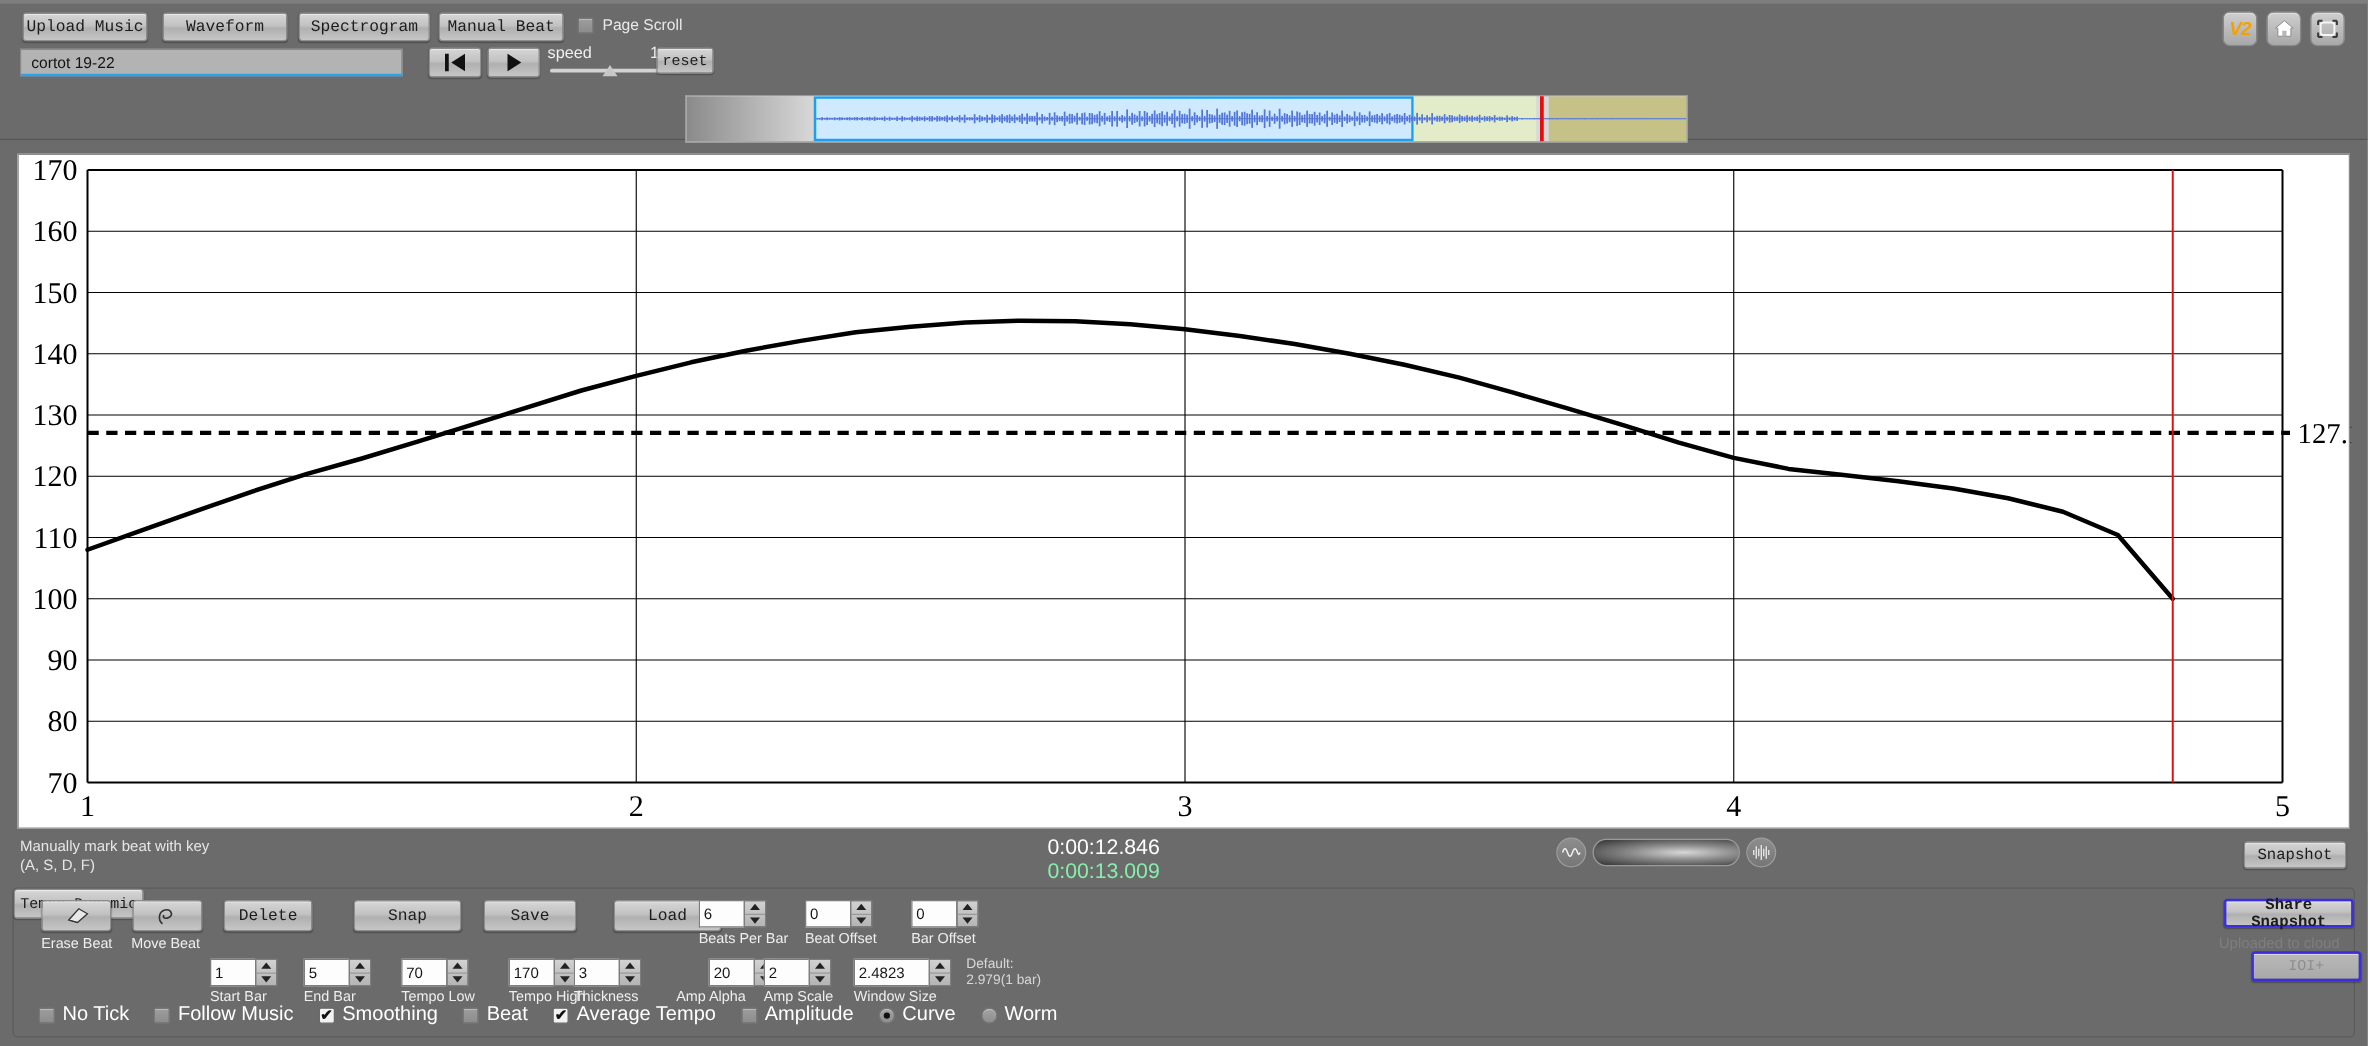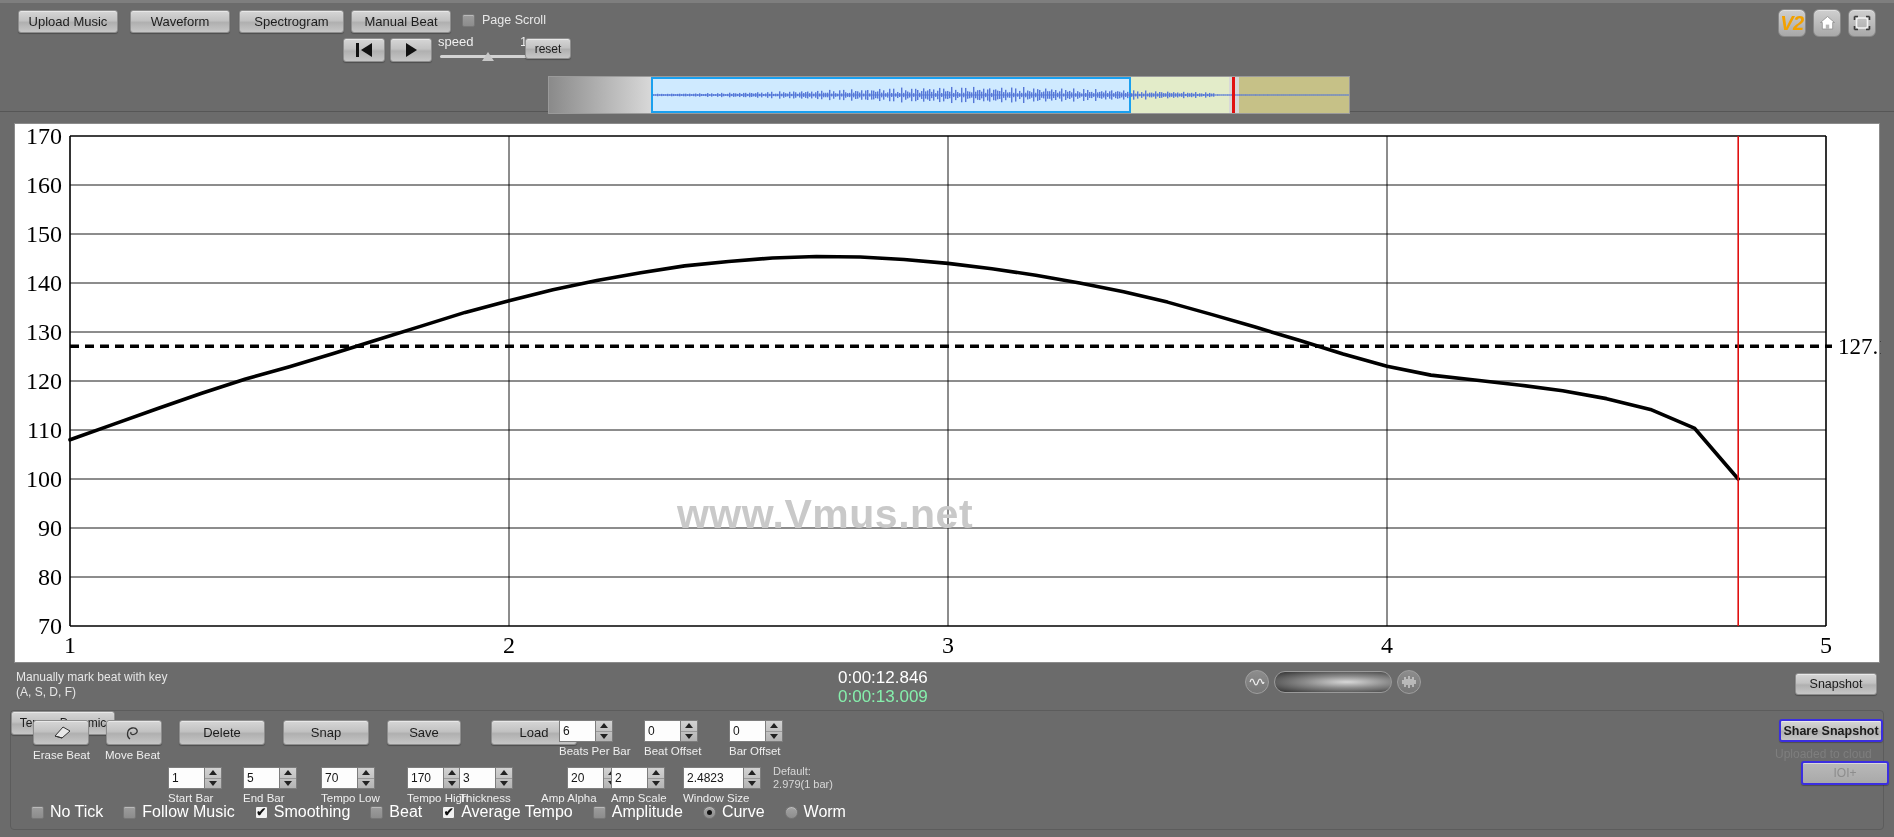--- a/index.html
+++ b/index.html
@@ -27,21 +27,21 @@
     position: absolute; left: 0; top: 0; width: 100%; height: 3px;
     background: #7e7e7e;
   }
 
   .btn3d {
     background: linear-gradient(to bottom, #d6d6d6 0%, #c2c2c2 45%, #b0b0b0 55%, #c6c6c6 100%);
     border: 1px solid #8e8e8e;
     border-radius: 3px;
     color: #1c1c1c;
     font-size: 13px;
-    font-family: Liberation Sans, sans-serif;
+    font-family: Liberation Mono, monospace;
     text-align: center;
     cursor: pointer;
     box-shadow: 0 1px 0 rgba(255,255,255,0.45) inset, 0 1px 1px rgba(0,0,0,0.28);
     display: flex; align-items: center; justify-content: center;
     user-select: none;
   }
 
   .top-btn { position: absolute; top: 10px; height: 23px; }
   #btn-upload    { left: 18px;  width: 100px; }
   #btn-waveform  { left: 130px; width: 100px; }
@@ -122,21 +122,21 @@
     border-radius: 6px;
     background: linear-gradient(to bottom, #cfcfcf, #a8a8a8);
     border: 1px solid #888;
     display:flex; align-items:center; justify-content:center;
     cursor: pointer;
     box-shadow: 0 1px 0 rgba(255,255,255,0.4) inset;
   }
   #ic-v2   { left: 1778px; }
   #ic-home { left: 1813px; }
   #ic-full { left: 1848px; }
-  #ic-v2 .v2txt { color: #f2a100; font-weight: bold; font-size: 20px; font-style: italic; letter-spacing:-0.5px; }
+  #ic-v2 .v2txt { color: #f2a100; font-weight: bold; font-size: 15px; font-style: italic; letter-spacing:-0.5px; }
 
   
   #overview {
     position: absolute; left: 548px; top: 76px;
     width: 802px; height: 38px;
     background: #d8d8d8;
     border: 1px solid #9a9a9a;
     overflow: hidden;
   }
   #ov-gray   { position:absolute; left:0;   top:0; width:102px; height:100%;
@@ -198,21 +198,21 @@
     width: 1874px; height: 120px;
     background: #6b6b6b;
     border: 1px solid #5c5c5c;
     border-radius: 4px;
   }
   .bbtn { position:absolute; height: 25px; }
   .blabel { position:absolute; font-size: 11.5px; color: #efefef; white-space:nowrap; }
 
   #b-erase { left: 22px; top: 9px; width: 56px; }
   #b-move  { left: 95px; top: 9px; width: 56px; }
-  #b-del   { left: 168px; top: 9px; width: 86px; }
+  #b-del   { left: 168px; top: 9px; width: 71px; }
   #b-snap  { left: 272px; top: 9px; width: 86px; }
   #b-save  { left: 376px; top: 9px; width: 74px; }
   #b-load  { left: 480px; top: 9px; width: 86px; }
   #l-erase { left: 22px; top: 38px; }
   #l-move  { left: 94px; top: 38px; }
 
   #b-tempo { left: 26px; top: 56px; width: 104px; height: 24px; font-size: 12px; }
 
   
   .spin { position: absolute; display: flex; align-items: stretch; height: 22px; }
@@ -274,20 +274,21 @@
     <div class="btn3d top-btn" id="btn-upload">Upload Music</div>
     <div class="btn3d top-btn" id="btn-waveform">Waveform</div>
     <div class="btn3d top-btn" id="btn-spectro">Spectrogram</div>
     <div class="btn3d top-btn" id="btn-manual">Manual Beat</div>
 
     <div id="pagescroll-wrap">
       <span class="chk"></span>
       <span class="lbl">Page Scroll</span>
     </div>
 
+    <input id="name-input" type="text" value="cortot 19-22" style="">
 
     <div class="btn3d tbtn" id="btn-rewind">
       <span class="rew-ico">
         <span class="rew-bar"></span>
           <span class="tri-left"></span>
       </span>
     </div>
     <div class="btn3d tbtn" id="btn-play">
       <span class="tri-right"></span>
     </div>
@@ -712,21 +713,20 @@
         <text x="933" y="529" text-anchor="middle" font-size="24" font-family="Liberation Serif, serif" fill="#000">3</text>
         <line x1="1372" y1="12" x2="1372" y2="502" stroke="#000" stroke-width="0.9"></line>
         <text x="1372" y="529" text-anchor="middle" font-size="24" font-family="Liberation Serif, serif" fill="#000">4</text>
         <line x1="1811" y1="12" x2="1811" y2="502" stroke="#000" stroke-width="1.6"></line>
         <text x="1811" y="529" text-anchor="middle" font-size="24" font-family="Liberation Serif, serif" fill="#000">5</text>
         <line x1="55" y1="222.21000000000004" x2="1817" y2="222.21000000000004" stroke="#000000" stroke-width="3.4" stroke-dasharray="9,6"></line>
         <text x="1823" y="230.21000000000004" font-size="23" font-family="Liberation Serif, serif" fill="#000">127.1</text>
         <path d="M 55.00 315.80 L 98.90 300.12 L 142.80 284.44 L 186.70 269.25 L 230.60 255.04 L 274.50 242.79 L 318.40 229.56 L 362.30 215.84 L 406.20 202.12 L 450.10 188.40 L 494.00 176.64 L 537.90 165.86 L 581.80 156.55 L 625.70 148.71 L 669.60 141.85 L 713.50 137.44 L 757.40 134.01 L 801.30 132.54 L 845.20 133.03 L 889.10 135.48 L 933.00 139.40 L 976.90 144.79 L 1020.80 151.16 L 1064.70 159.00 L 1108.60 167.82 L 1152.50 178.11 L 1196.40 190.36 L 1240.30 203.10 L 1284.20 216.33 L 1328.10 230.05 L 1372.00 242.30 L 1415.90 251.12 L 1459.80 256.02 L 1503.70 260.92 L 1547.60 266.80 L 1591.50 274.64 L 1635.40 285.42 L 1679.30 304.04 L 1723.20 355.00" fill="none" stroke="#000000" stroke-width="3.6" stroke-linejoin="round" stroke-linecap="round"></path>
         <line x1="1723.1999999999998" y1="12" x2="1723.1999999999998" y2="502" stroke="#e01010" stroke-width="1.6"></line>
       </svg>
-    <div id="watermark">www.Vmus.net</div>
   </div>
 
   <div id="midrow">
     <div id="hint">
       <div>Manually mark beat with key</div>
       <div>(A, S, D, F)</div>
     </div>
     <div id="timebox">
       <div id="time-cur">0:00:12.846</div>
       <div id="time-tot">0:00:13.009</div>

